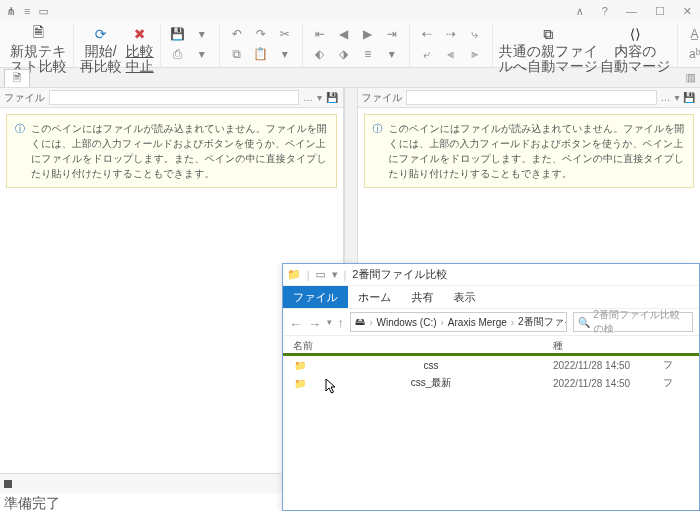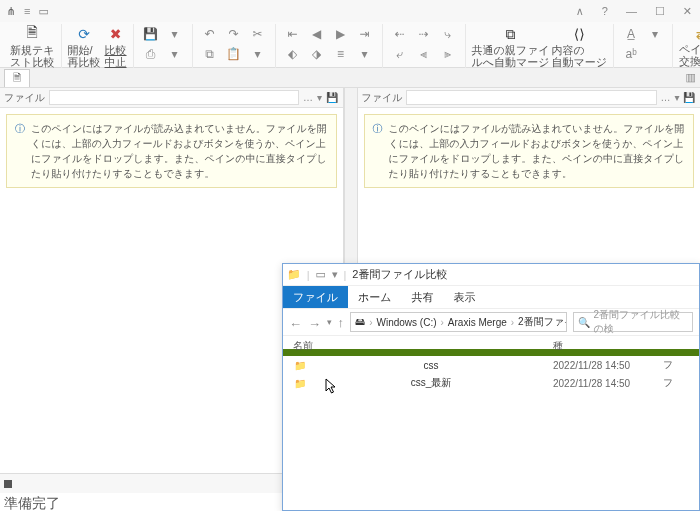--- a/index.html
+++ b/index.html
@@ -12,21 +12,21 @@
 .titlebar .title { margin-left: 10px; color: #999; font-size: 11px; }
 .titlebar .win-controls { margin-left: auto; display: flex; gap: 10px; color: #888; }
 .titlebar .win-controls span { padding: 0 4px; }
 
 
 .ribbon { height: 46px; background: #fafafa; border-bottom: 1px solid #ddd; display: flex; align-items: flex-start; padding: 2px 4px 0; }
 .ribbon-group { display: flex; flex-direction: column; align-items: center; padding: 0 6px; border-right: 1px solid #e8e8e8; height: 44px; justify-content: flex-start; }
 .ribbon-group:last-child { border-right: none; }
 .ribbon-big { display: flex; flex-direction: column; align-items: center; gap: 1px; padding-top:1px;}
 .ribbon-big .icon { width: 20px; height: 18px; display: flex; align-items: center; justify-content: center; font-size: 14px; }
-.ribbon-big .lbl { font-size: 11px; color: #555; text-align: left; line-height: 1.1; white-space: nowrap; }
+.ribbon-big .lbl { font-size: 14px; color: #555; text-align: center; line-height: 1.1; white-space: nowrap; }
 .ribbon-row { display: flex; gap: 2px; }
 .ribbon-small { width: 22px; height: 20px; display:flex; align-items:center; justify-content:center; color:#888; font-size:12px;}
 
 
 .tabstrip { height: 20px; background: #f2f2f2; border-bottom: 1px solid #ddd; display: flex; align-items: center; padding: 0 4px; }
 .file-tab { height: 18px; background: #fff; border: 1px solid #ccc; border-bottom: none; padding: 0 8px; font-size: 10px; display: flex; align-items: center; gap: 4px; }
 .tabstrip .right-icon { margin-left: auto; color: #888; }
 
 
 .compare { display: flex; height: 380px; }
@@ -54,21 +54,21 @@
 .exp-titlebar .folder-icon { color: #e8b54c; }
 .exp-titlebar .title { color: #333; }
 .exp-menubar { height: 22px; display: flex; align-items: stretch; font-size: 11px; }
 .exp-menubar .mt { padding: 0 10px; display: flex; align-items: center; }
 .exp-menubar .mt.active { background: #1979ca; color: #fff; }
 .exp-nav { height: 28px; display: flex; align-items: center; gap: 6px; padding: 0 6px; border-top:1px solid #eee; border-bottom:1px solid #eee;}
 .exp-nav .navbtn { color: #888; font-size: 13px; }
 .exp-nav .crumb { flex: 1; border: 1px solid #ccc; height: 20px; display: flex; align-items: center; padding: 0 4px; font-size: 10px; gap: 2px; overflow:hidden; white-space:nowrap;}
 .exp-nav .crumb .sep { color: #aaa; margin: 0 2px; }
 .exp-nav .search { border: 1px solid #ccc; height: 20px; width: 120px; display: flex; align-items: center; padding: 0 4px; font-size: 10px; color: #999; }
-.exp-columns { height: 20px; display: flex; font-size: 10px; color: #555; border-bottom: 7px solid #4d7c0f; padding-left:10px;}
+.exp-columns { height: 20px; display: flex; font-size: 10px; color: #555; border-bottom: 3px solid #4d7c0f; padding-left:10px;}
 .exp-columns .col { padding: 3px 0; }
 .col-name { flex: 0 0 260px; }
 .col-date { flex: 0 0 110px; }
 .col-type { flex: 0 0 30px; }
 .exp-list { flex: 1; overflow: auto; padding-left:10px;}
 .exp-row { display: flex; height: 18px; align-items: center; font-size: 10px; }
 .exp-row .icon { color: #e8b54c; width: 16px; text-align:center;}
 .exp-row .name { flex: 0 0 244px; text-align: center; }
 .exp-row .date { flex: 0 0 110px; color: #666; }
 .exp-row .type { flex: 0 0 30px; color: #666; }

